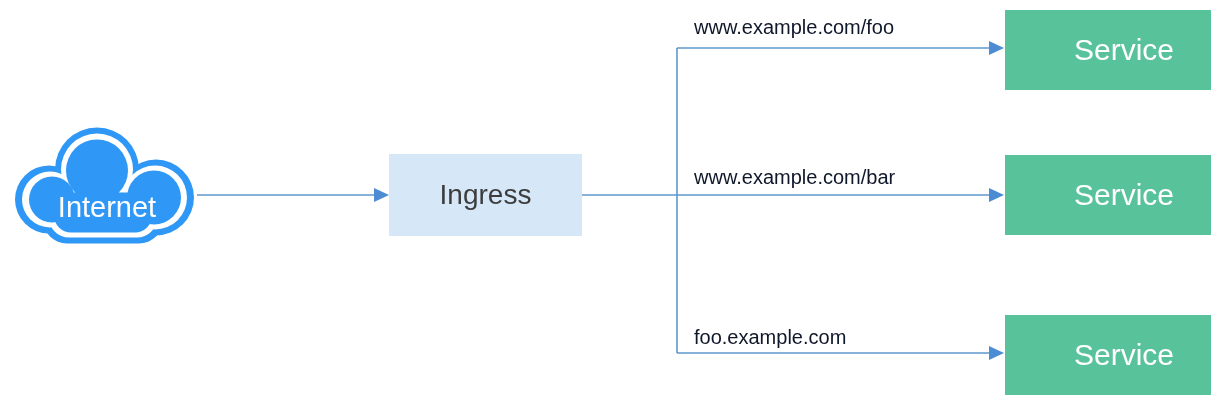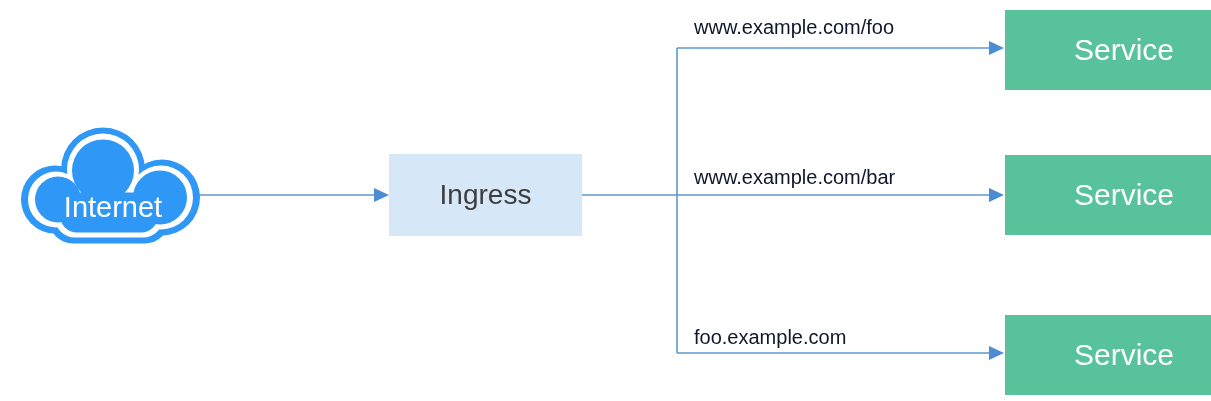--- a/index.html
+++ b/index.html
@@ -11,21 +11,21 @@
   .canvas {
     position: relative;
     width: 1211px; height: 401px;
     background: #ffffff;
   }
   .connectors {
     position: absolute; left: 0; top: 0;
     width: 1211px; height: 401px;
   }
   .cloud-wrap {
-    position: absolute; left: 19px; top: 123px;
+    position: absolute; left: 13px; top: 123px;
     width: 185px; height: 125px;
   }
   .cloud-wrap svg { display: block; width: 185px; height: 125px; }
   .ingress-box {
     position: absolute; left: 389px; top: 154px;
     width: 193px; height: 82px;
     background: #D6E7F8;
     display: flex; align-items: center; justify-content: center;
     font-size: 28px; color: #3D3D3D;
   }

